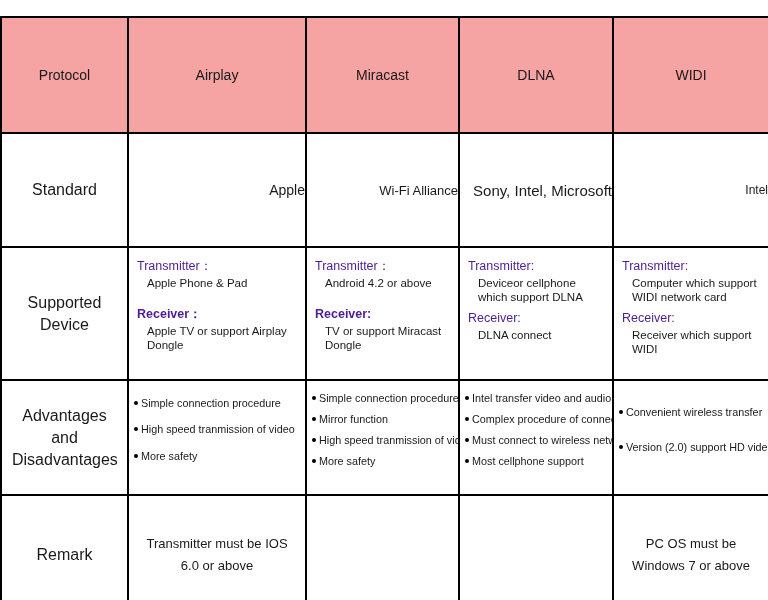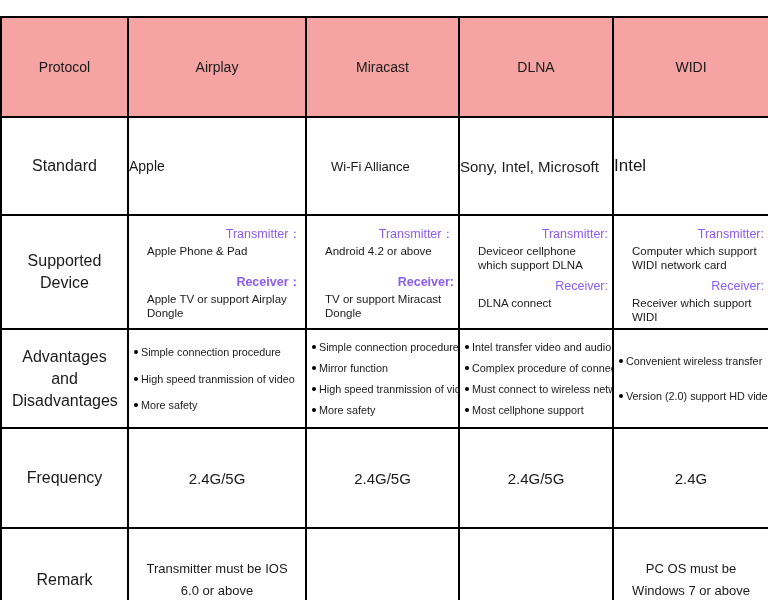--- a/index.html
+++ b/index.html
@@ -6,27 +6,27 @@
   .page{width:768px;height:600px;overflow:hidden;background:#fff;
         font-family:"Liberation Sans", sans-serif;color:#1a1a1a;margin-top:16px;}
   table.protocol{border-collapse:collapse;table-layout:fixed;width:768px;height:600px;}
   td{border:2px solid #000;vertical-align:middle;padding:0;overflow:hidden;box-sizing:border-box;}
   col.c0{width:127px;} col.c1{width:178px;} col.c2{width:153px;} col.c3{width:154px;} col.c4{width:156px;}
   tr.r0{height:100px;} tr.r1{height:98px;} tr.r2{height:102px;}
   tr.r3{height:97px;} tr.r4{height:100px;} tr.r5{height:103px;}
 
   td.hdr{background:#f5a3a3;text-align:center;font-size:14px;}
   td.rowlabel{text-align:center;font-size:16px;line-height:22px;padding:0 10px;}
-  td.center{text-align:left;}
-  .fs14{font-size:14px;} .fs13{font-size:13px;padding-left:24px;} .fs12{font-size:17px;} .fs11{font-size:15px;}
+  td.center{text-align:right;}
+  .fs14{font-size:14px;} .fs13{font-size:13px;padding-left:24px;} .fs12{font-size:12px;} .fs11{font-size:15px;}
 
   
   td.sd{vertical-align:top;}
   .sd-cell{padding:11px 4px 4px 8px;font-size:11.5px;line-height:14px;}
-  .sd-label{color:#8b5cf6;font-size:12.5px;line-height:15px;text-align:right;}
+  .sd-label{color:#4c1d95;font-size:12.5px;line-height:15px;}
   .sd-value{padding-left:10px;margin-top:2px;}
   .gap-lg{margin-top:17px;font-weight:bold;}
   .gap-sm{margin-top:7px;}
 
   
   td.adv{vertical-align:top;}
   .adv-cell{display:flex;flex-direction:column;justify-content:space-evenly;
             height:93px;padding:2px 1px 2px 5px;}
   .adv-item{display:flex;align-items:center;font-size:10.8px;white-space:nowrap;}
   .bullet{flex:0 0 auto;width:4px;height:4px;border-radius:50%;background:#000;margin-right:3px;}
@@ -165,27 +165,20 @@
                 <span>Convenient wireless transfer</span>
               </div>
           <div class="adv-item">
                 <span class="bullet"></span>
                 <span>Version (2.0) support HD video</span>
               </div>
         </div>
       </td>
     </tr>
 
-    <tr class="r4">
-      <td class="rowlabel">Frequency</td>
-      <td class="freq">2.4G/5G</td>
-      <td class="freq">2.4G/5G</td>
-      <td class="freq">2.4G/5G</td>
-      <td class="freq">2.4G</td>
-    </tr>
 
     <tr class="r5">
       <td class="rowlabel">Remark</td>
       <td class="remark">Transmitter must be IOS 6.0 or above</td>
       <td class="remark"></td>
       <td class="remark"></td>
       <td class="remark">PC OS must be Windows 7 or above</td>
     </tr>
   </tbody>
     </table>

